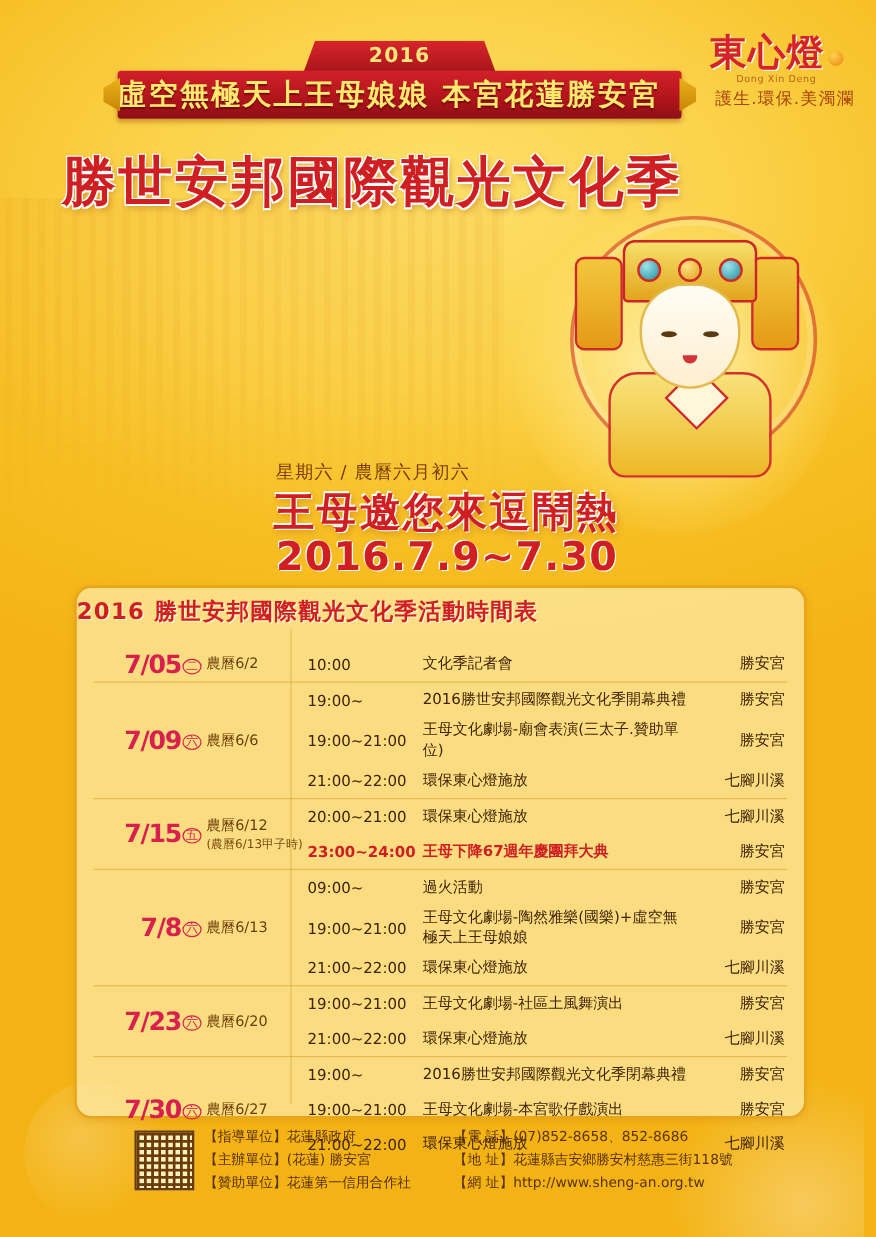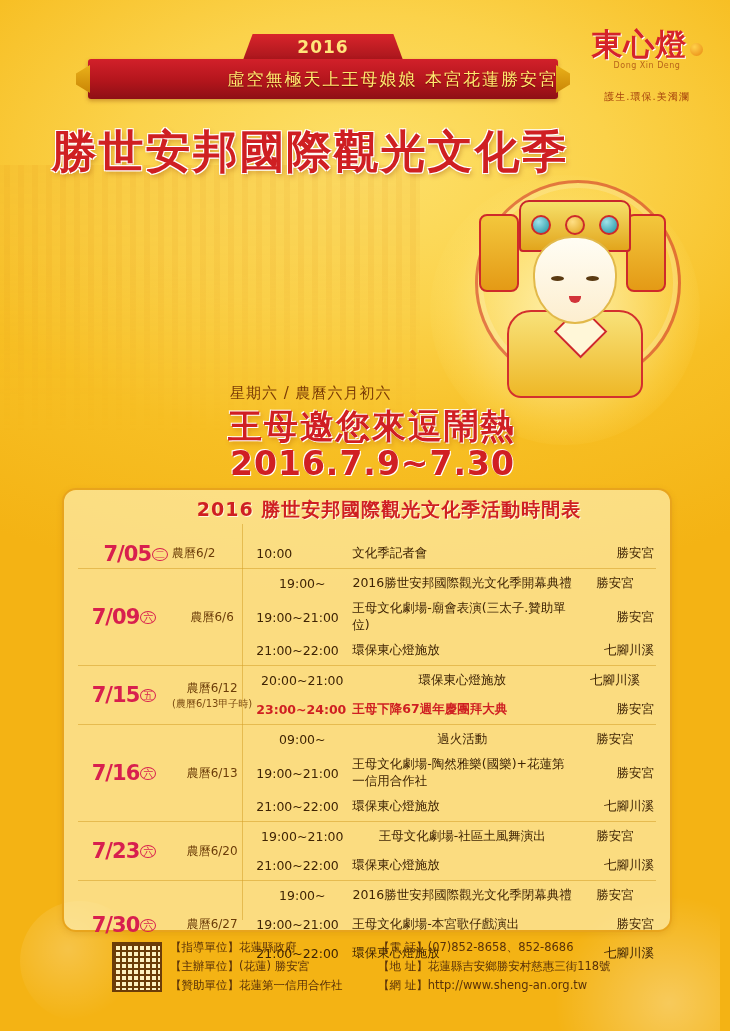--- a/index.html
+++ b/index.html
@@ -55,21 +55,21 @@
     position: absolute;
     right: 10px; bottom: 0px;
     width: 170px; height: 140px;
     background: radial-gradient(ellipse at 70% 80%, rgba(255,255,255,.30), rgba(255,255,255,0) 68%);
     pointer-events: none;
   }
 
   
   .header-band {
     position: absolute;
-    left: 88px; top: 34px;
+    left: 98px; top: 34px;
     width: 470px; height: 85px;
   }
   .year-ribbon {
     position: absolute;
     left: 50%; transform: translateX(-50%);
     top: 0;
     width: 160px; height: 26px;
     background: linear-gradient(180deg,#d9242b,#a8161c);
     color: #ffe57a;
     font-size: 17px;
@@ -82,24 +82,24 @@
   .red-bar {
     position: absolute;
     left: 0; top: 25px;
     width: 470px; height: 40px;
     background: linear-gradient(180deg,#d2202a 0%, #b3151c 55%, #8e0f15 100%);
     border-radius: 3px;
     box-shadow: 0 2px 4px rgba(120,40,0,.35);
   }
   .red-bar .txt {
     color: #ffe96e;
-    font-size: 17px;
-    font-weight: normal;
+    font-size: 24px;
+    font-weight: bold;
     letter-spacing: 2px;
-    text-align: right;
+    text-align: left;
     line-height: 40px;
     white-space: nowrap;
     text-shadow: 0 1px 1px rgba(80,0,0,.6);
   }
   .red-bar::before, .red-bar::after {
     content: "";
     position: absolute;
     top: 6px;
     width: 14px; height: 28px;
     background: linear-gradient(180deg,#eab11a,#c98505);
@@ -136,24 +136,25 @@
     letter-spacing: 1px;
     line-height: 1.05;
     text-shadow: 1px 1px 0 #fff;
   }
   .logo-sub-en {
     font-size: 8px;
     color: #b8641a;
     letter-spacing: .5px;
   }
   .logo-tag {
-    margin-top: 20px;
-    font-size: 10px;
+    margin-top: 4px;
+    font-size: 14px;
     color: #a8450d;
     letter-spacing: 1px;
+    text-align: right;
   }
   .logo-dot {
     display: inline-block;
     width: 13px; height: 13px;
     border-radius: 50%;
     background: radial-gradient(circle at 35% 30%, #ffd24b, #e8860f);
     vertical-align: -1px;
     margin-left: 2px;
   }
 
@@ -290,28 +291,27 @@
   .sched {
     position: absolute;
     left: 62px; top: 488px;
     width: 606px; height: 440px;
     background: rgba(255, 246, 196, .62);
     border: 2px solid #e8a41c;
     border-radius: 14px;
     box-shadow: 0 2px 6px rgba(170,100,0,.18);
   }
   .sched-title {
-    text-align: center;
+    text-align: left;
     font-size: 19px;
     font-weight: bold;
     color: #cf1f22;
     letter-spacing: 1px;
     margin-top: 7px;
     text-shadow: 1px 1px 0 #fff8d8;
-    margin-left: 44px;
   }
   table.sched-table {
     width: 578px;
     margin: 16px auto 0 auto;
     border-collapse: collapse;
     font-size: 12.5px;
     color: #4a2a06;
   }
   table.sched-table td {
     padding: 2px 2px;
@@ -367,21 +367,20 @@
     padding-right: 6px;
     white-space: nowrap;
     color: #3f2404;
   }
   tr.hl td.c-event, tr.hl td.c-time {
     color: #cf1f22;
     font-weight: bold;
   }
   tr.grp-sep td {
     border-top: 1px solid rgba(214,160,40,.55);
-    text-align: center;
   }
   .vline {
     position: absolute;
     top: 34px;
     bottom: 10px;
     width: 1px;
     background: rgba(214,160,40,.55);
   }
   .vline.v1 { left: 178px; }
 
@@ -502,29 +501,29 @@
             <td class="c-time">20:00~21:00</td>
             <td class="c-event">環保東心燈施放</td>
             <td class="c-place">七腳川溪</td>
           </tr>
           <tr class="hl">
             <td class="c-time">23:00~24:00</td>
             <td class="c-event">王母下降67週年慶團拜大典</td>
             <td class="c-place">勝安宮</td>
           </tr>
           <tr class=" grp-sep">
-            <td class="c-date" rowspan="3"><span class="d-main">7/16</span><span class="d-week">六</span></td>
+            <td class="c-date" rowspan="3"><span class="d-main">7/8</span><span class="d-week">六</span></td>
             <td class="c-lunar" rowspan="3">農曆6/13</td>
             <td class="c-time">09:00~</td>
             <td class="c-event">過火活動</td>
             <td class="c-place">勝安宮</td>
           </tr>
           <tr>
             <td class="c-time">19:00~21:00</td>
-            <td class="c-event">王母文化劇場-陶然雅樂(國樂)+花蓮第一信用合作社</td>
+            <td class="c-event">王母文化劇場-陶然雅樂(國樂)+虛空無極天上王母娘娘</td>
             <td class="c-place">勝安宮</td>
           </tr>
           <tr>
             <td class="c-time">21:00~22:00</td>
             <td class="c-event">環保東心燈施放</td>
             <td class="c-place">七腳川溪</td>
           </tr>
           <tr class=" grp-sep">
             <td class="c-date" rowspan="2"><span class="d-main">7/23</span><span class="d-week">六</span></td>
             <td class="c-lunar" rowspan="2">農曆6/20</td>

